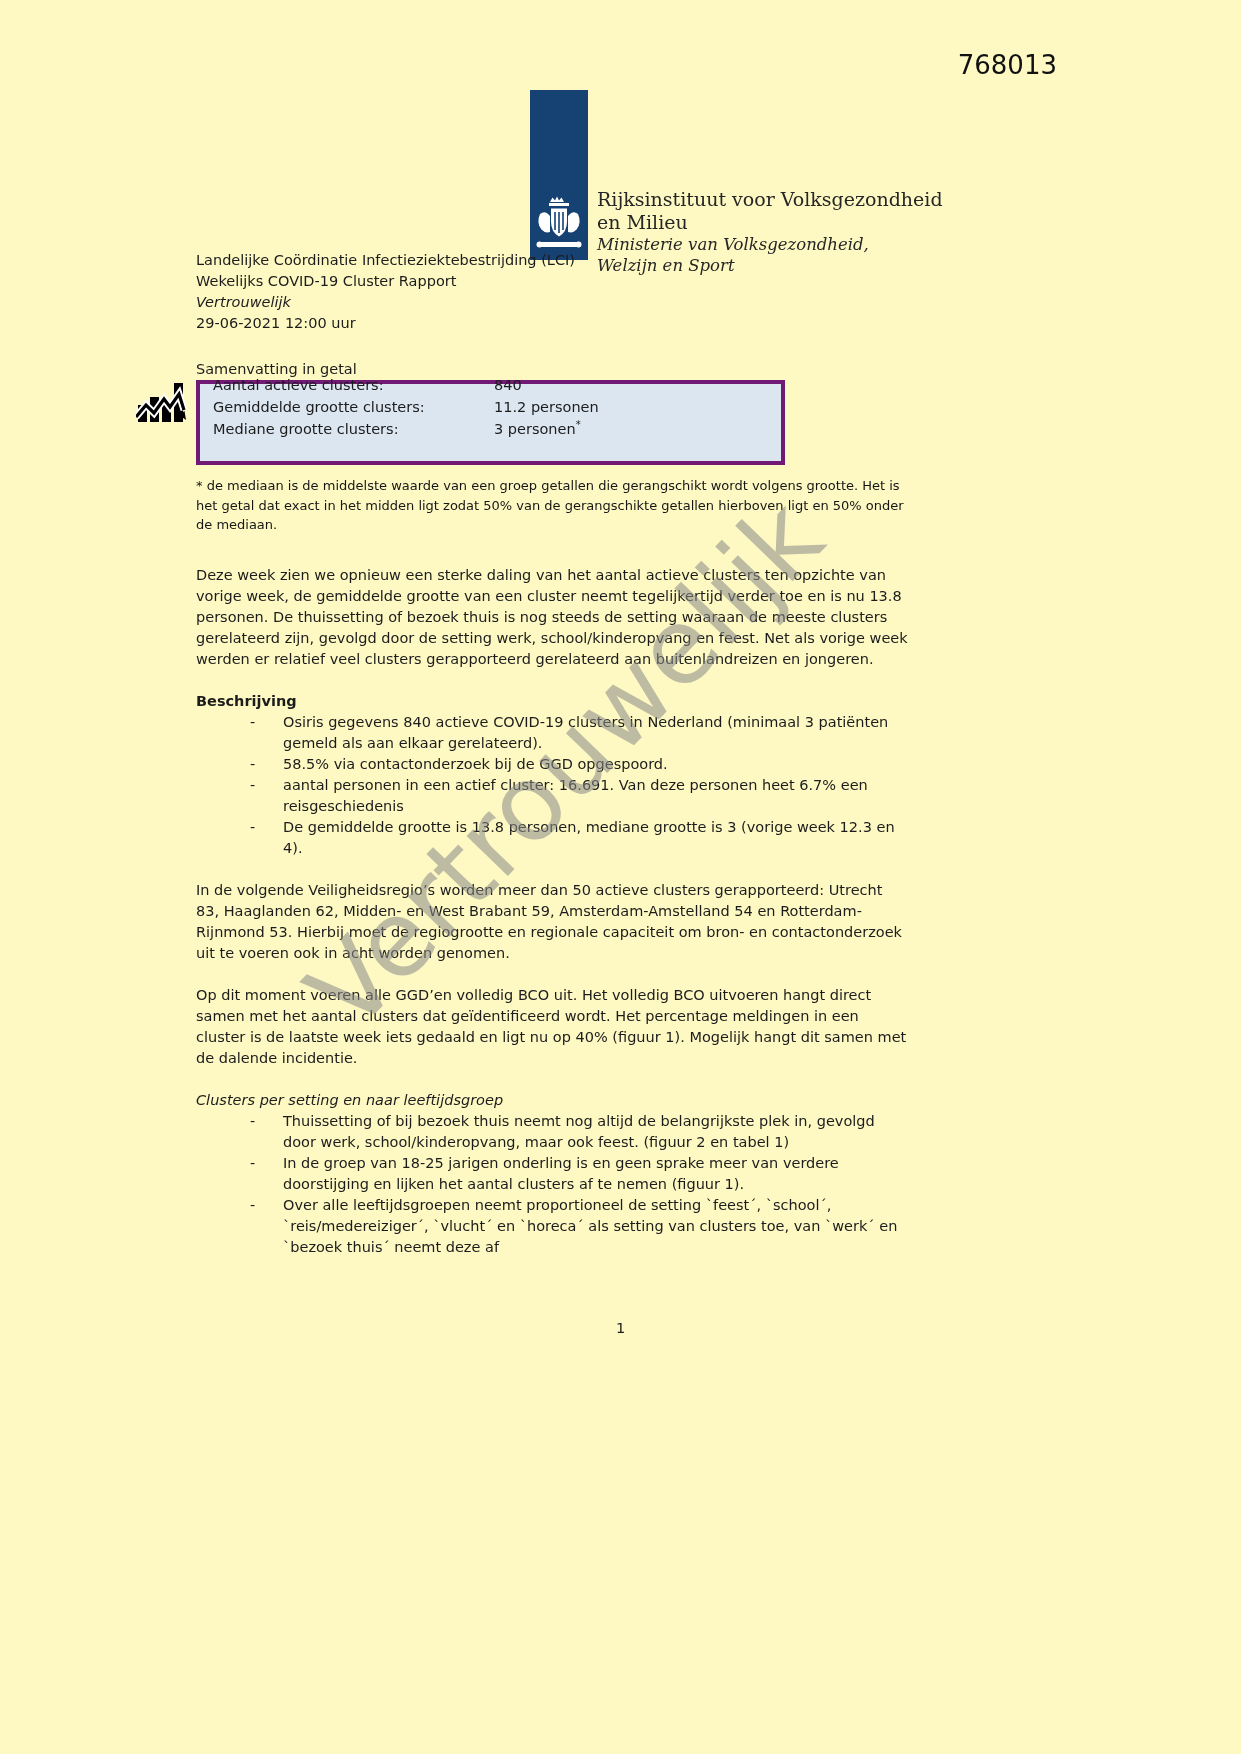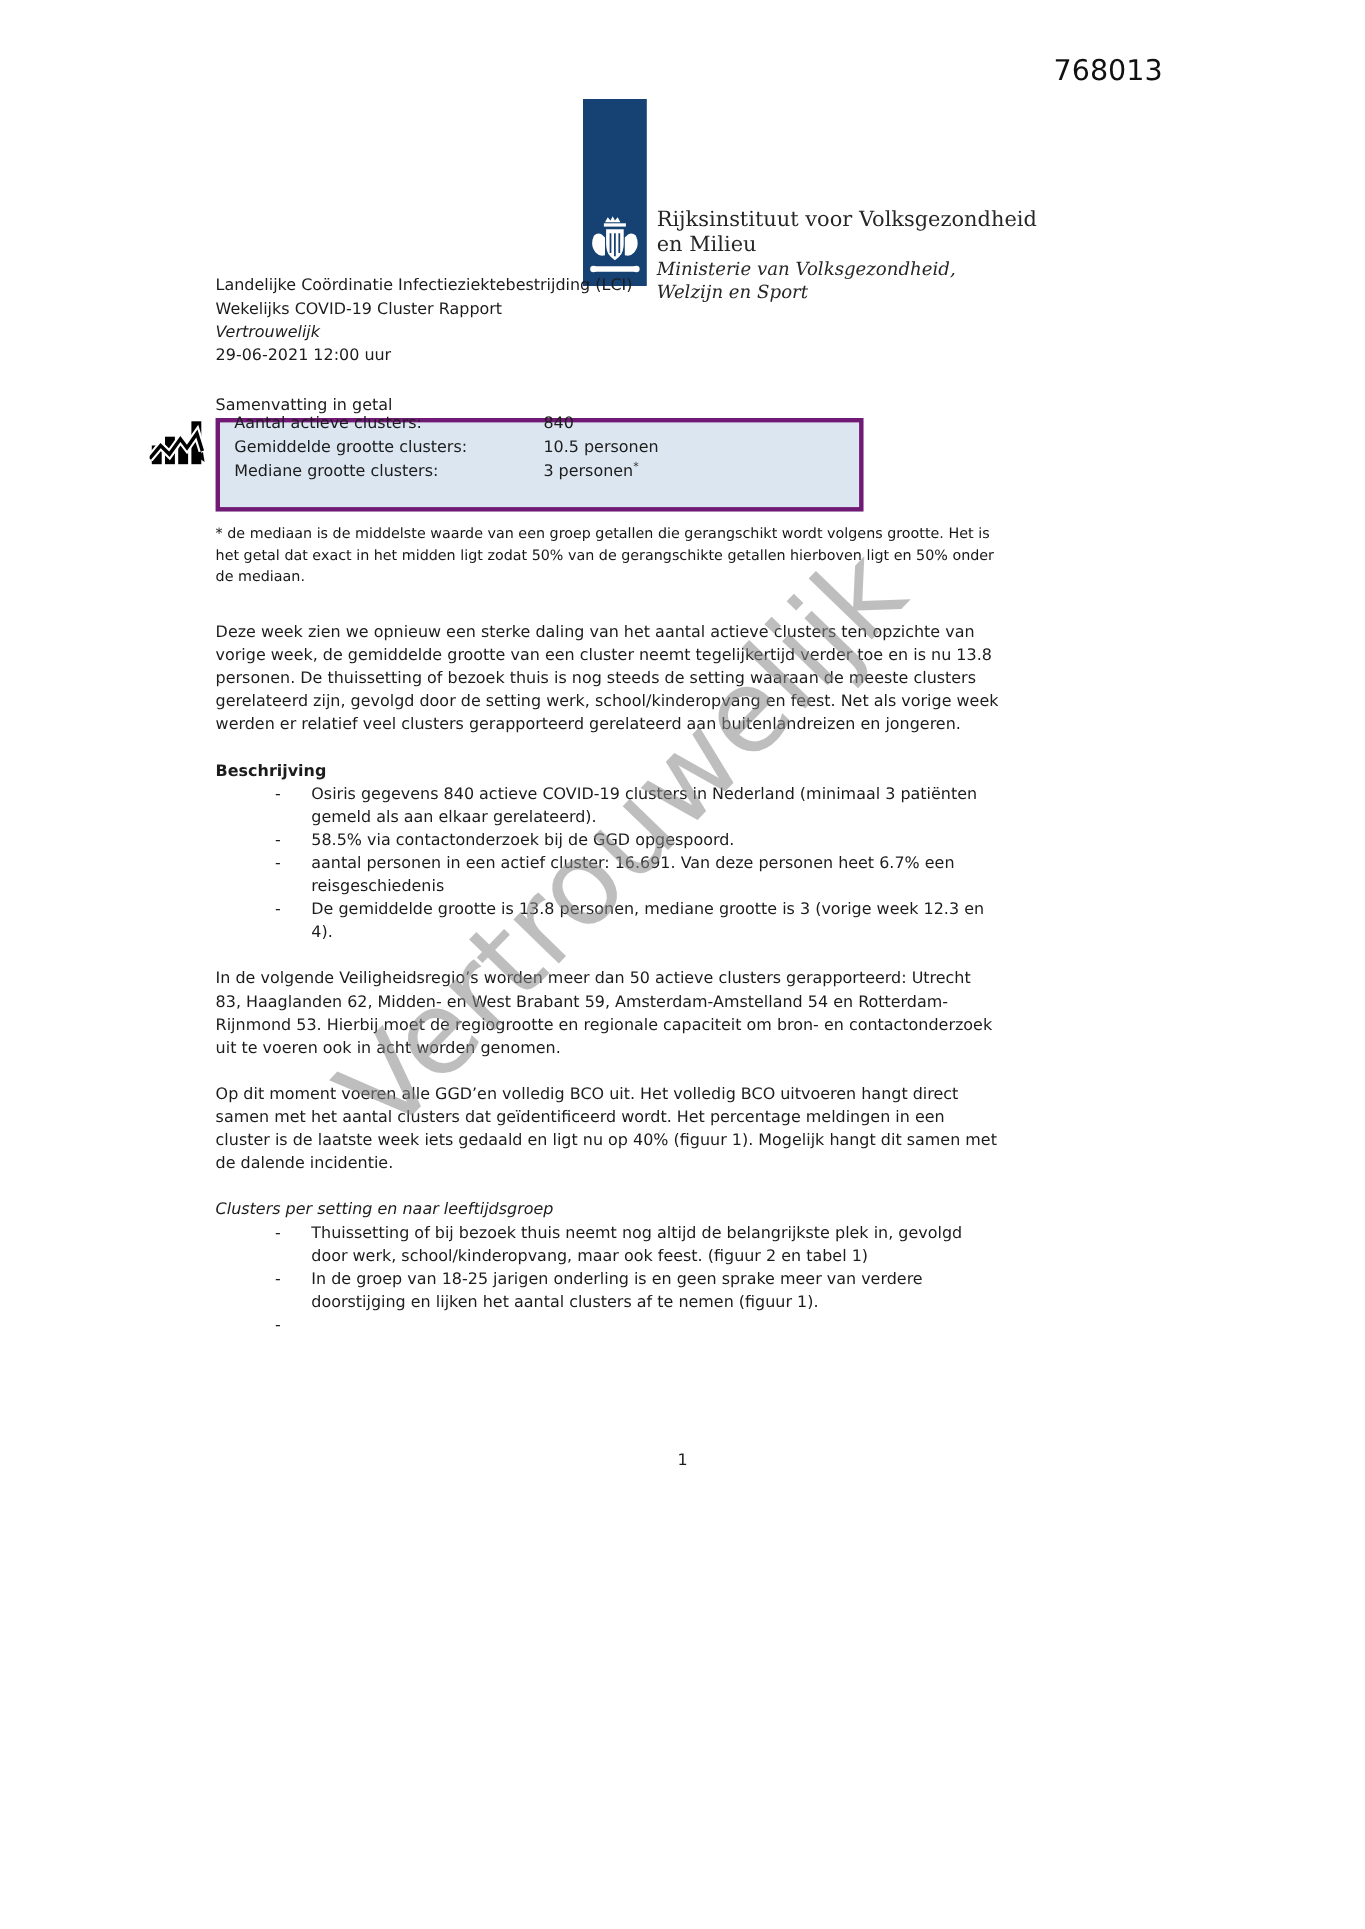--- a/index.html
+++ b/index.html
@@ -1,19 +1,19 @@
 <!DOCTYPE html>
 <html><head>
 <meta charset="utf-8">
 <style>
   html,body{margin:0;padding:0;background:#888;}
   .page{
     position:relative;
     width:1241px;height:1754px;
-    background:#ffffff;
+    background:#fef9c3;
     margin:0 auto;
     font-family:"DejaVu Sans","Liberation Sans",sans-serif;
     color:#1c1c1c;
     overflow:hidden;
   }
   .doc-number{
     position:absolute;top:50px;right:184px;
     font-size:26px;color:#111;
   }
   
@@ -124,21 +124,21 @@
 
     <div class="summary-heading">Samenvatting in getal</div>
     <div class="summary-box">
       <div class="summary-rows">
         <div class="summary-row">
           <span class="lbl">Aantal actieve clusters:</span>
           <span><span>840</span><sup></sup></span>
         </div>
         <div class="summary-row">
           <span class="lbl">Gemiddelde grootte clusters:</span>
-          <span><span>10.5 personen</span><sup></sup></span>
+          <span><span>11.2 personen</span><sup></sup></span>
         </div>
         <div class="summary-row">
           <span class="lbl">Mediane grootte clusters:</span>
           <span><span>3 personen</span><sup>*</sup></span>
         </div>
       </div>
     </div>
 
     <div class="footnote">* de mediaan is de middelste waarde van een groep getallen die gerangschikt wordt volgens grootte. Het is het getal dat exact in het midden ligt zodat 50% van de gerangschikte getallen hierboven ligt en 50% onder de mediaan.</div>
 
@@ -175,20 +175,21 @@
       <div class="bullet">
         <span class="dash">-</span>
         <span class="btext">Thuissetting of bij bezoek thuis neemt nog altijd de belangrijkste plek in, gevolgd door werk, school/kinderopvang, maar ook feest. (figuur 2 en tabel 1)</span>
       </div>
       <div class="bullet">
         <span class="dash">-</span>
         <span class="btext">In de groep van 18-25 jarigen onderling is en geen sprake meer van verdere doorstijging en lijken het aantal clusters af te nemen (figuur 1).</span>
       </div>
       <div class="bullet">
         <span class="dash">-</span>
+        <span class="btext">Over alle leeftijdsgroepen neemt proportioneel de setting `feest´, `school´, `reis/medereiziger´, `vlucht´ en `horeca´ als setting van clusters toe, van `werk´ en `bezoek thuis´ neemt deze af</span>
       </div>
     </div>
 
   </div>
 
   <div class="watermark">Vertrouwelijk</div>
 
   <div class="page-number">1</div>
 
 </div>

